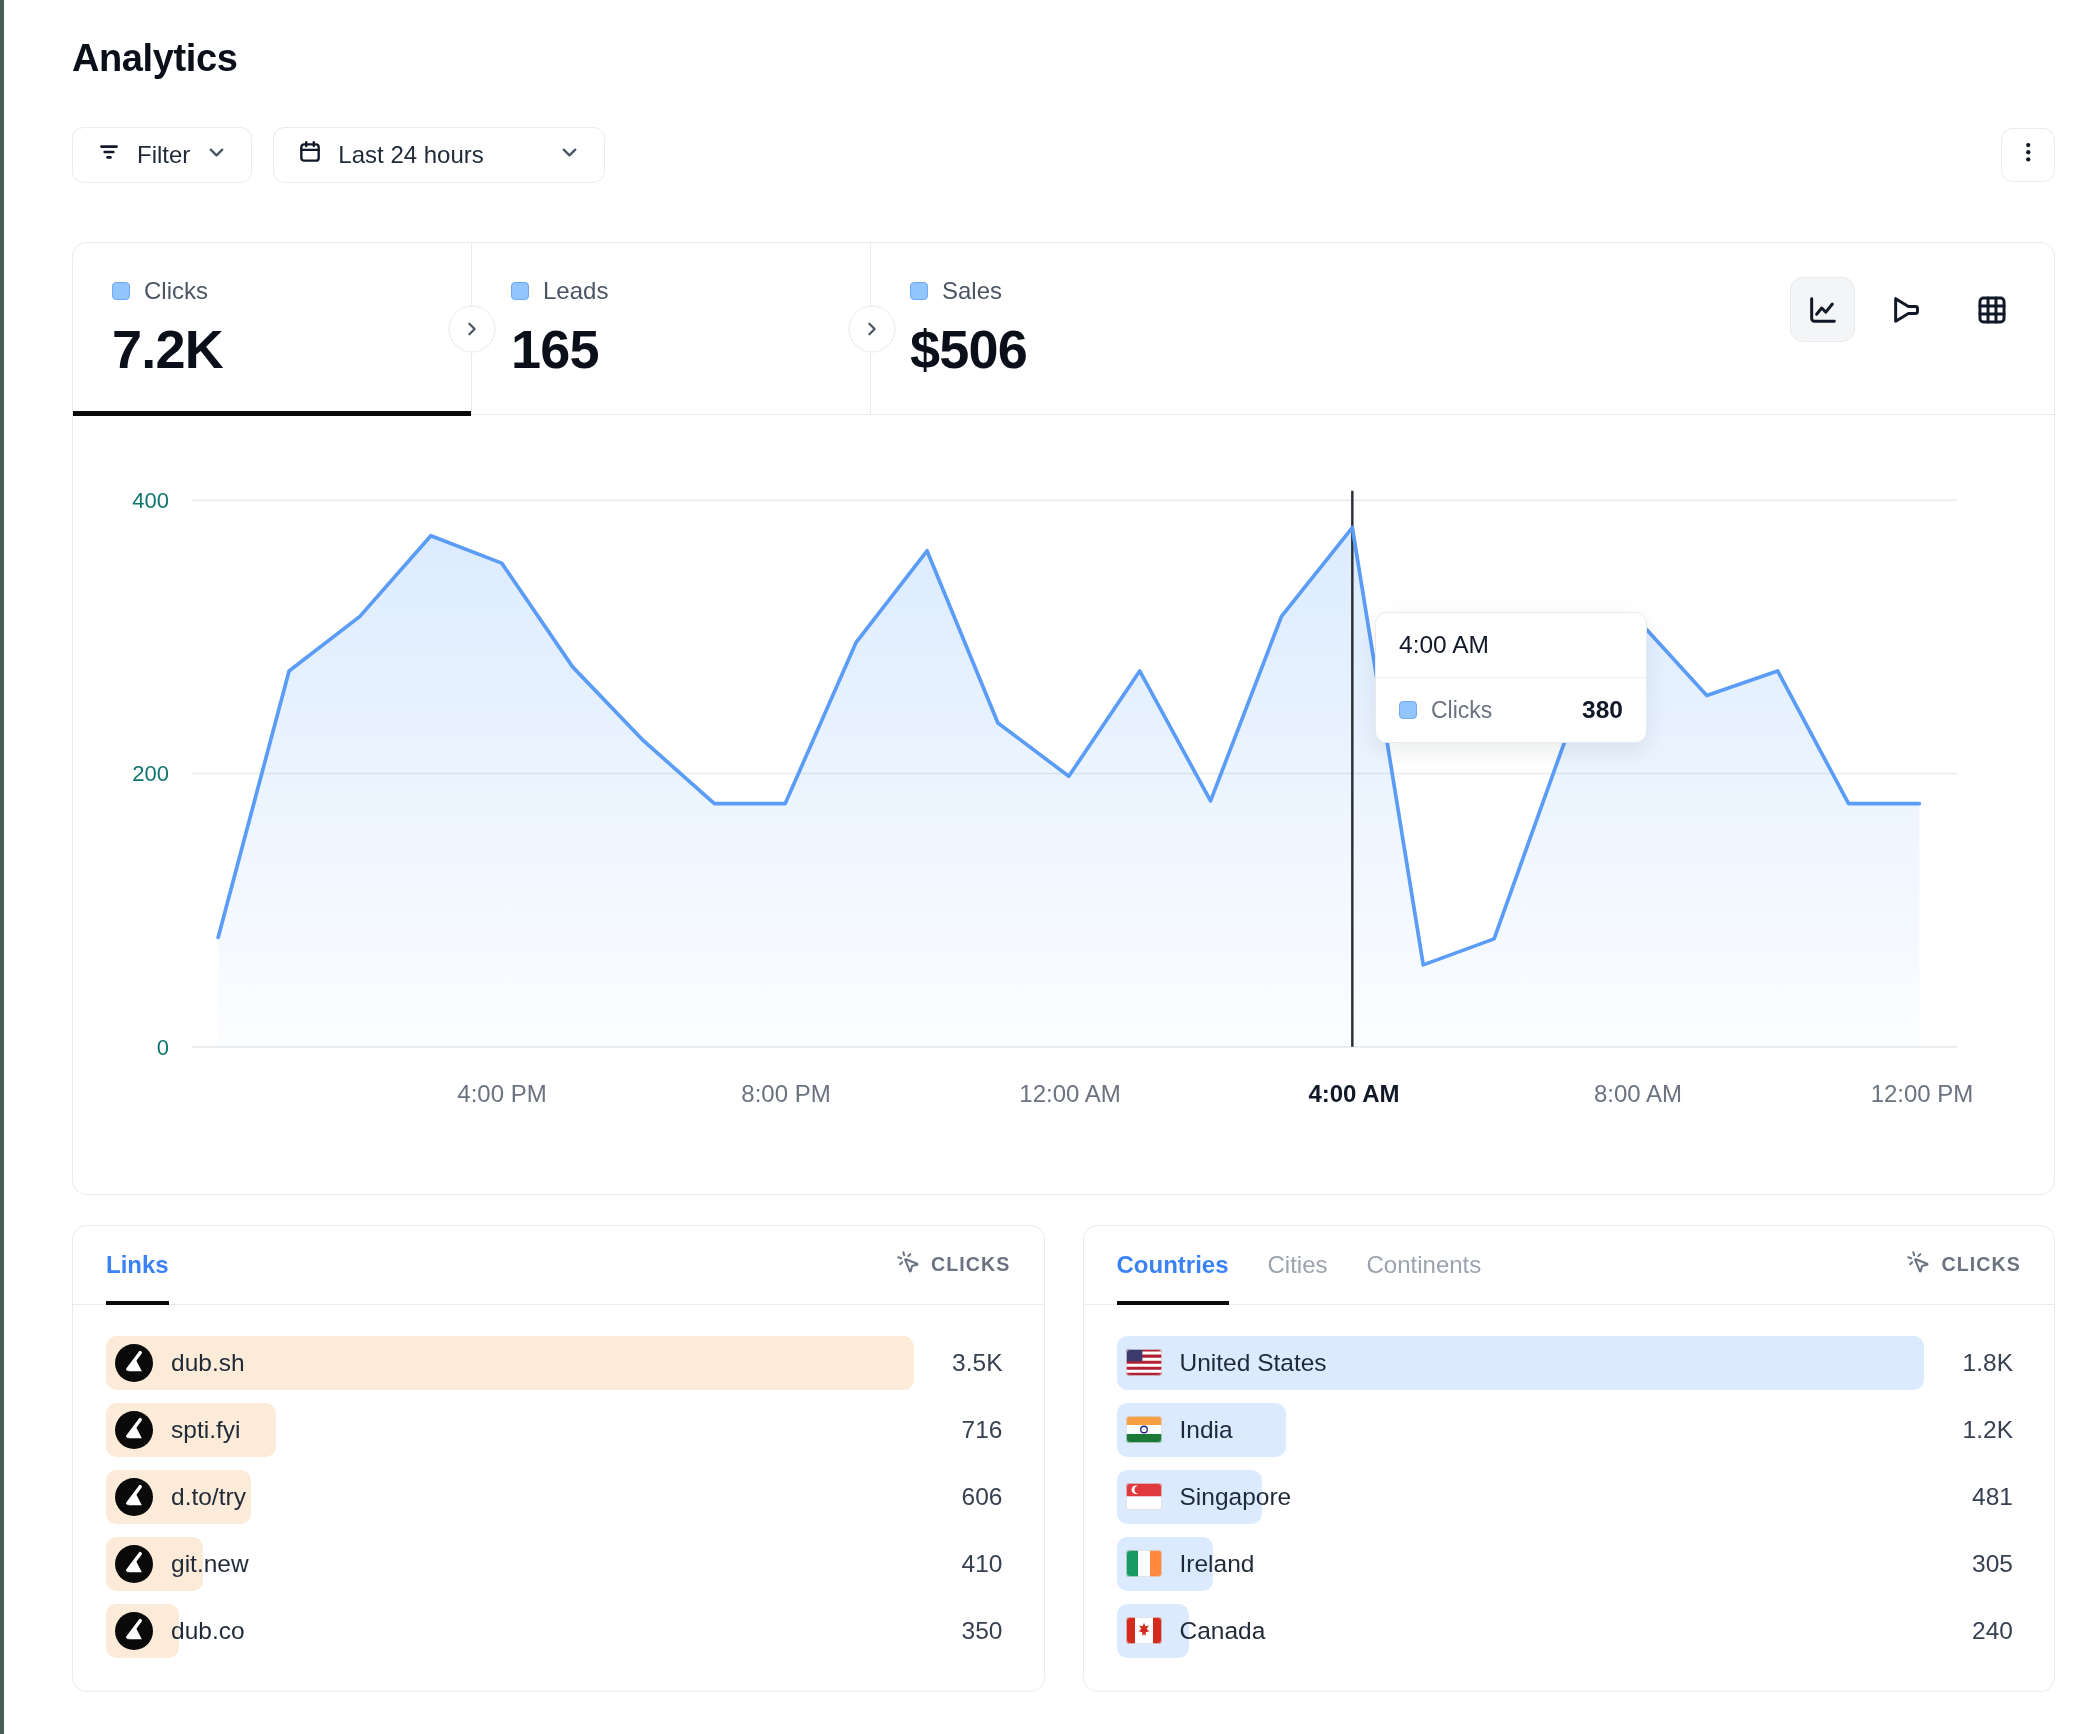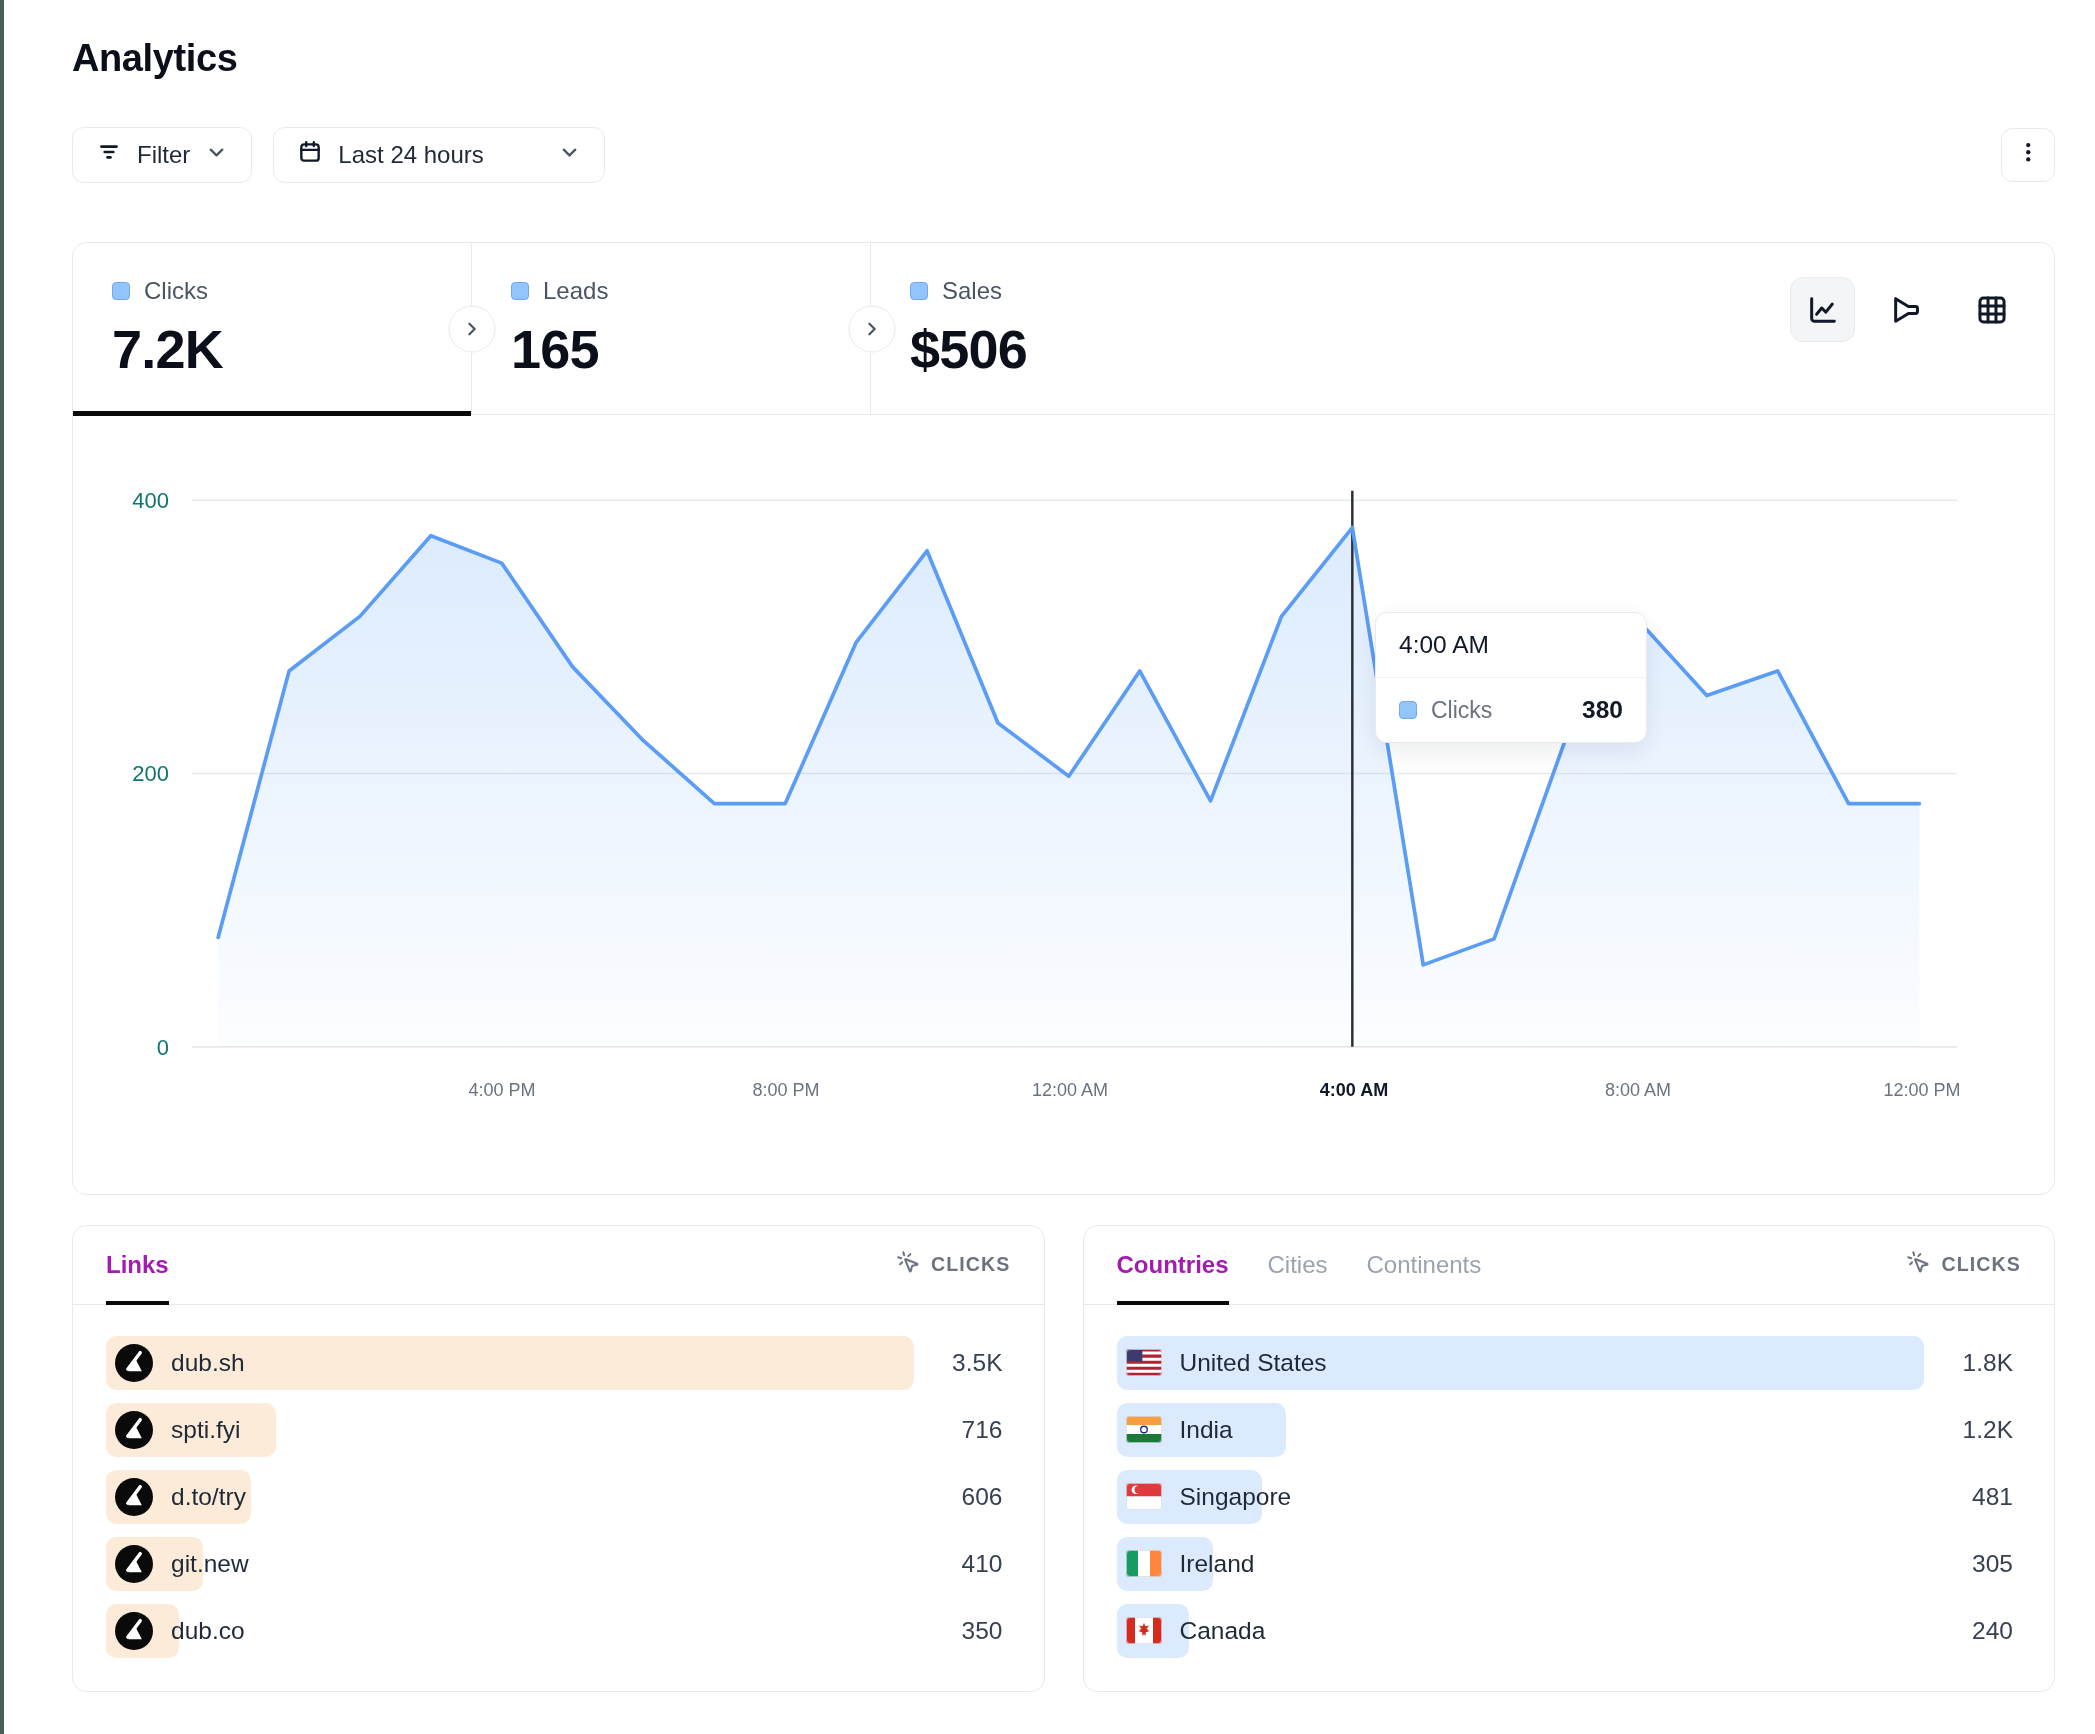--- a/index.html
+++ b/index.html
@@ -42,37 +42,37 @@
 
   .chart-controls { position:absolute; right:29.5px; top:34px; display:flex; gap:19.6px; align-items:center; }
   .ctrl { width:65px; height:65px; border-radius:13px; display:flex; align-items:center; justify-content:center; cursor:pointer; }
   .ctrl.active { background:#F4F5F6; border:1.6px solid #E8EAED; }
 
   .chart-wrap { position:relative; margin-top:74px; padding: 0 97px 0 119px; }
   .plot { position:relative; height:566px; }
   .plot > svg { position:absolute; inset:0; width:100%; height:100%; }
   .ylab { position:absolute; left:-101px; width:78px; text-align:right; font-size:22px; color:#0f766e; }
   .xlabels { position:relative; height:75px; }
-  .xlab { position:absolute; top:24.5px; transform:translateX(-50%); font-size:18px; color:#6B7280; white-space:nowrap; }
+  .xlab { position:absolute; top:24.5px; transform:translateX(-50%); font-size:24px; color:#6B7280; white-space:nowrap; }
   .xlab.hl { color:#111827; font-weight:700; }
 
   .tooltip {
     position:absolute; width:272px; background:#fff; border:1.6px solid #E8EAED; border-radius:11.5px;
     box-shadow: 0 8.2px 23px rgba(15,23,42,.08); z-index:5;
   }
   .tt-head { padding:18px 23px; font-size:24.5px; color:#111827; border-bottom:1.6px solid #EEF0F3; }
   .tt-row { display:flex; align-items:center; gap:14px; padding:18px 23px; font-size:23px; color:#6B7280; }
   .tt-val { margin-left:auto; font-weight:700; color:#111827; font-size:24.5px; }
 
   .panels { display:flex; gap:38px; margin-top:29.5px; padding-bottom:54px; }
   .panel { flex:1 1 0; border:1.6px solid #E8EAED; border-radius:14.7px; background:#fff; }
   .panel-head { display:flex; align-items:center; padding:0 33px; height:79px; border-bottom:1.6px solid #E8EAED; }
   .panel-tabs { display:flex; gap:39px; height:100%; align-items:center; }
   .ptab { position:relative; height:100%; display:flex; align-items:center; font-size:24px; color:#9CA3AF; cursor:pointer; }
-  .ptab.active { color:#a21caf; font-weight:700;text-align:center; }
+  .ptab.active { color:#3b82f6; font-weight:700;text-align:center; }
   .ptab.active::after { content:""; position:absolute; left:0; right:0; bottom:-1.6px; height:4.1px; background:#0A0A0A; }
   .metric { margin-left:auto; display:flex; align-items:center; gap:10.6px; font-size:19.6px; font-weight:700; color:#6B7280; letter-spacing:1.1px; cursor:pointer; }
 
   .rows { padding:31px 33px 33px; display:flex; flex-direction:column; gap:13px; }
   .row { position:relative; height:54px; cursor:pointer; }
   .bar-track { position:absolute; left:0; top:0; bottom:0; right:97px; }
   .bar { position:absolute; left:0; top:0; bottom:0; border-radius:10.6px; }
   .row-content { position:relative; height:100%; display:flex; align-items:center; gap:18px; padding-left:9px; }
   .row-label { font-size:24.5px; color:#1F2937; }
   .row-value { position:absolute; right:8px; top:0; height:100%; display:flex; align-items:center; font-size:24.5px; color:#374151; }

